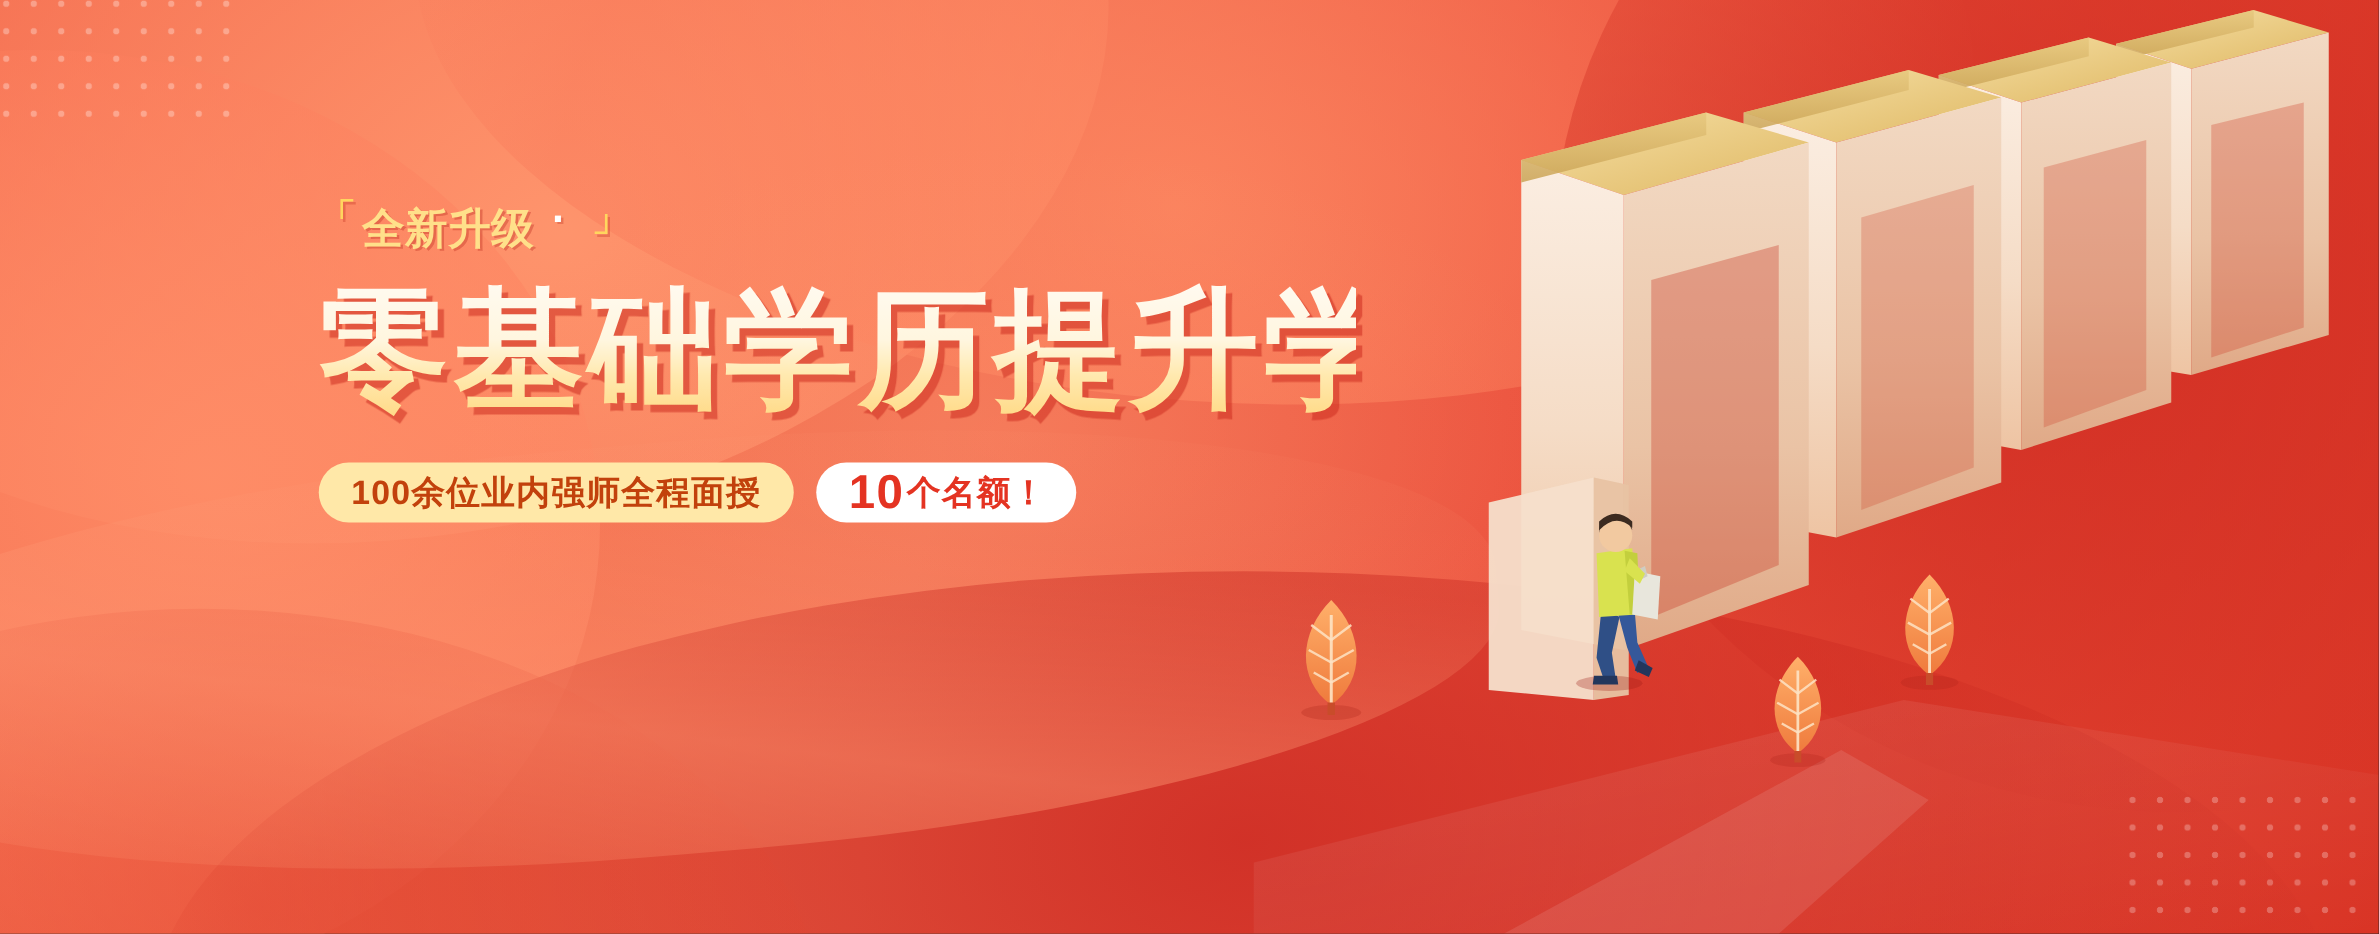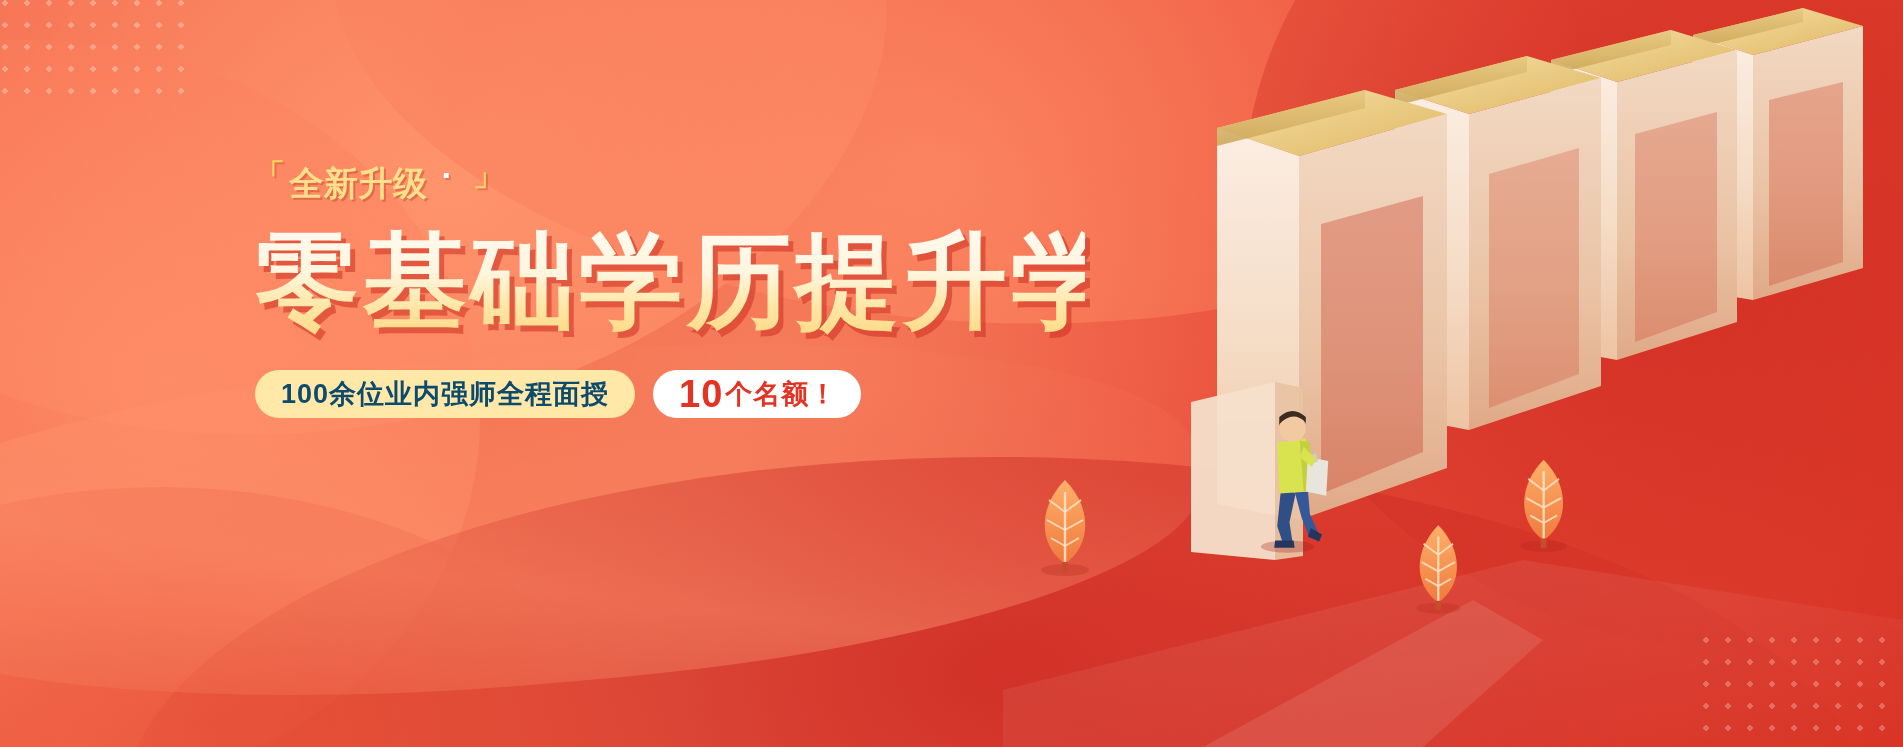--- a/index.html
+++ b/index.html
@@ -144,41 +144,42 @@
     letter-spacing: 4px;
     line-height: 1.06;
     white-space: nowrap;
     background: linear-gradient(180deg, #fffaf0 0%, #fff6df 42%, #ffe9ae 68%, #ffd985 100%);
     -webkit-background-clip: text;
     background-clip: text;
     color: transparent;
     -webkit-text-fill-color: transparent;
     filter: drop-shadow(5px 6px 0 rgba(205,45,32,0.55));
     margin-bottom: 34px;
+    font-family: Liberation Serif, serif;
   }
 
   .badges {
     display: flex;
     align-items: center;
     gap: 0;
   }
   .badge {
     display: inline-flex;
     align-items: center;
     justify-content: center;
     height: 48px;
     border-radius: 24px;
     font-size: 27px;
     font-weight: 700;
     letter-spacing: 1px;
     white-space: nowrap;
   }
   .badge-left {
     background: #ffe8a8;
-    color: #0c4a6e;
+    color: #c2410c;
     padding: 0 26px;
     margin-right: 18px;
   }
   .badge-right {
     background: #ffffff;
     color: #e43322;
     padding: 0 24px;
   }
   .badge-right .num {
     font-size: 38px;

